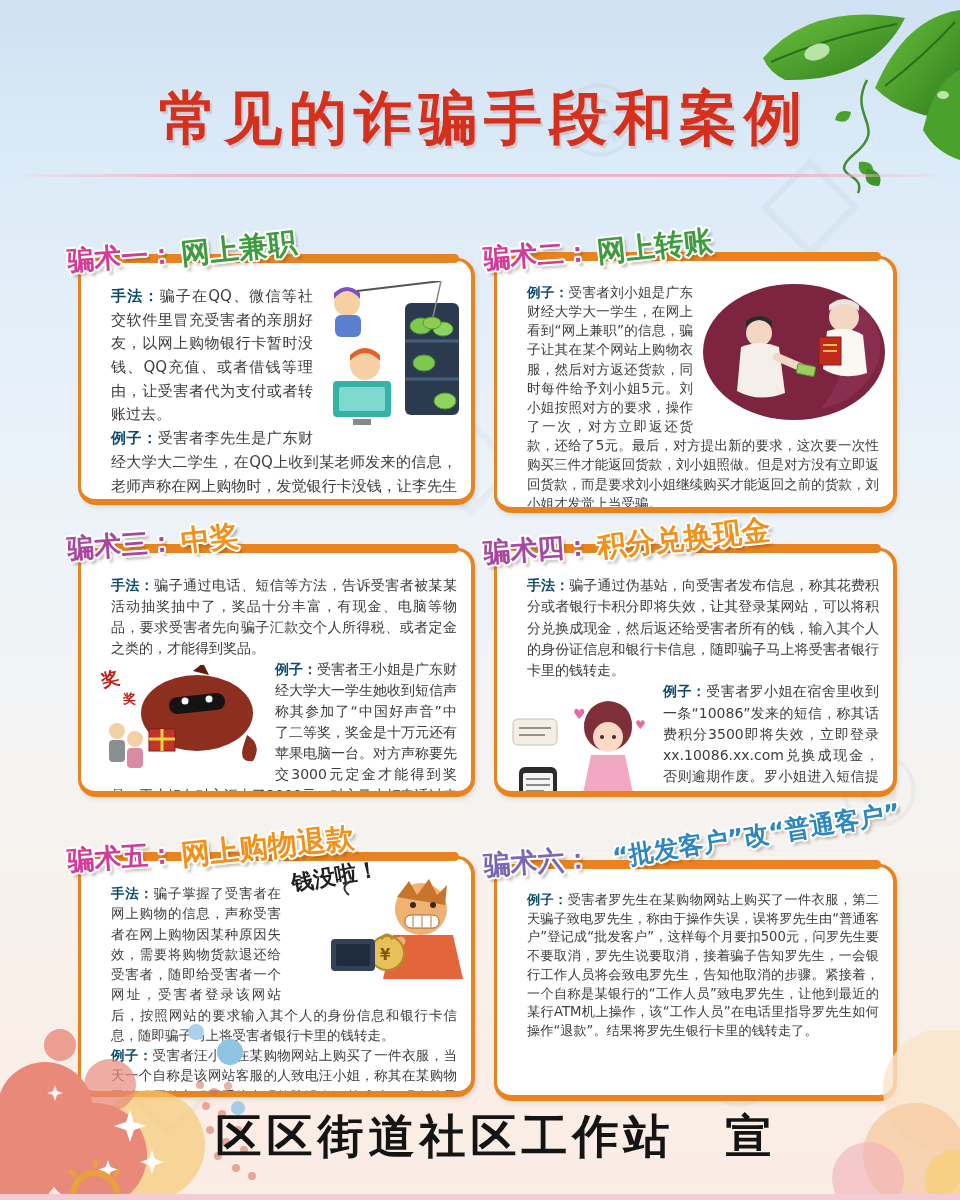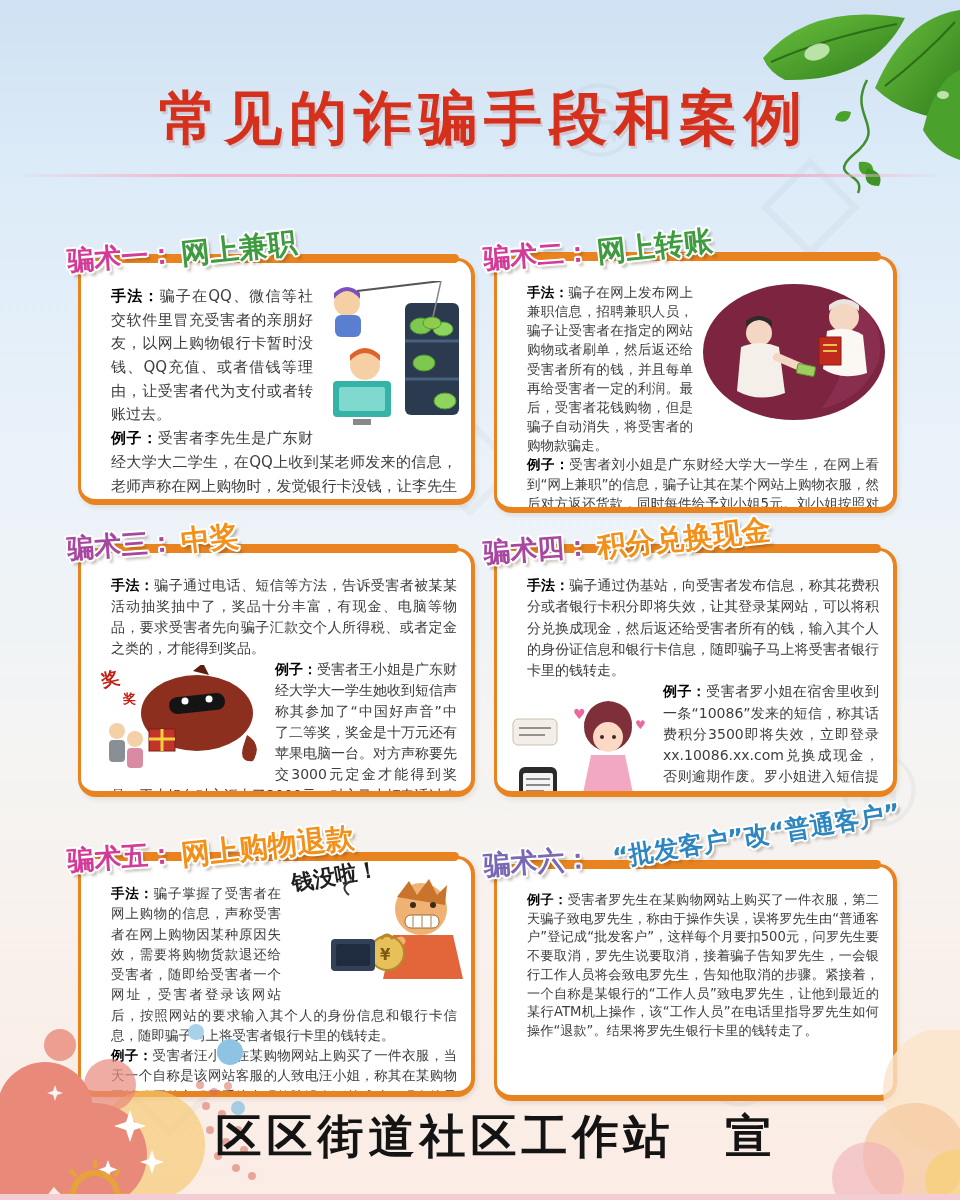--- a/index.html
+++ b/index.html
@@ -29,21 +29,21 @@
   .sub{font-size:29px;margin-left:6px;display:inline-block;transform:rotate(-2deg);}
   .s1 .lbl,.s2 .lbl,.s5 .lbl{color:#d23b97}
   .s3 .lbl,.s4 .lbl{color:#a8479f}
   .s6 .lbl{color:#7b68b5}
   .s1 .sub,.s2 .sub{color:#3f9b3f}
   .s3 .sub,.s4 .sub,.s5 .sub{color:#f39019}
   .s6 .sub{color:#2e86c1;font-size:25px;transform:rotate(-5deg) translateY(-12px);margin-left:22px;}
   .s6 .card-head{top:-34px;}
   .body{position:relative;height:100%;box-sizing:border-box;padding:24px 14px 8px 30px;color:#3d3d3d;overflow:hidden;}
   .body p{margin:0;text-align:justify;}
-  .tag{font-weight:700;color:#000000;}
+  .tag{font-weight:700;color:#0c4a6e;}
   .s1 .body{font-size:15px;line-height:1.58}
   .s2 .body{font-size:13.5px;line-height:1.42}
   .s3 .body{font-size:14px;line-height:1.5}
   .s4 .body{font-size:14px;line-height:1.52}
   .s5 .body{font-size:13.5px;line-height:1.5}
   .s6 .body{font-size:13.2px;line-height:1.42}
   .card1{left:78px;top:258px;width:390px;height:238px;}
   .card2{left:494px;top:256px;width:396px;height:248px;}
   .card3{left:78px;top:548px;width:390px;height:240px;}
   .card4{left:494px;top:548px;width:396px;height:240px;}
@@ -140,21 +140,20 @@
         <path d="M126,50 Q146,44 162,54 L166,92 Q140,100 122,88Z" fill="#fbf7f2"></path>
         <rect x="118" y="56" width="22" height="28" fill="#c22a1e" stroke="#8e1c12"></rect>
         <line x1="122" y1="64" x2="136" y2="64" stroke="#e8c34a" stroke-width="2"></line>
         <line x1="122" y1="70" x2="136" y2="70" stroke="#e8c34a" stroke-width="2"></line>
         <circle cx="58" cy="52" r="13" fill="#f3d7c2"></circle>
         <path d="M45,46 Q58,32 71,46 L71,40 Q58,30 45,40Z" fill="#2b2b2b"></path>
         <path d="M40,66 Q60,58 78,66 L84,112 Q58,122 36,110Z" fill="#f4efe9"></path>
         <path d="M76,76 L104,88" stroke="#f3d7c2" stroke-width="8" stroke-linecap="round"></path>
         <rect x="96" y="84" width="18" height="10" rx="2" fill="#9ccf5f" stroke="#5d9431" transform="rotate(12 105 89)"></rect>
       </svg>
-      <p><span class="tag">手法：</span><span>骗子在网上发布网上兼职信息，招聘兼职人员，骗子让受害者在指定的网站购物或者刷单，然后返还给受害者所有的钱，并且每单再给受害者一定的利润。最后，受害者花钱购物，但是骗子自动消失，将受害者的购物款骗走。</span></p>
       <p><span class="tag">例子：</span><span>受害者刘小姐是广东财经大学大一学生，在网上看到“网上兼职”的信息，骗子让其在某个网站上购物衣服，然后对方返还货款，同时每件给予刘小姐5元。刘小姐按照对方的要求，操作了一次，对方立即返还货款，还给了5元。最后，对方提出新的要求，这次要一次性购买三件才能返回货款，刘小姐照做。但是对方没有立即返回货款，而是要求刘小姐继续购买才能返回之前的货款，刘小姐才发觉上当受骗。</span></p>
     </div>
   </section>
 
   <section class="card card3 s3">
     <div class="card-head">
       <span class="lbl">骗术三：</span><span class="sub">中奖</span>
     </div>
     <div class="body">
       <p><span class="tag">手法：</span><span>骗子通过电话、短信等方法，告诉受害者被某某活动抽奖抽中了，奖品十分丰富，有现金、电脑等物品，要求受害者先向骗子汇款交个人所得税、或者定金之类的，才能得到奖品。</span></p>

